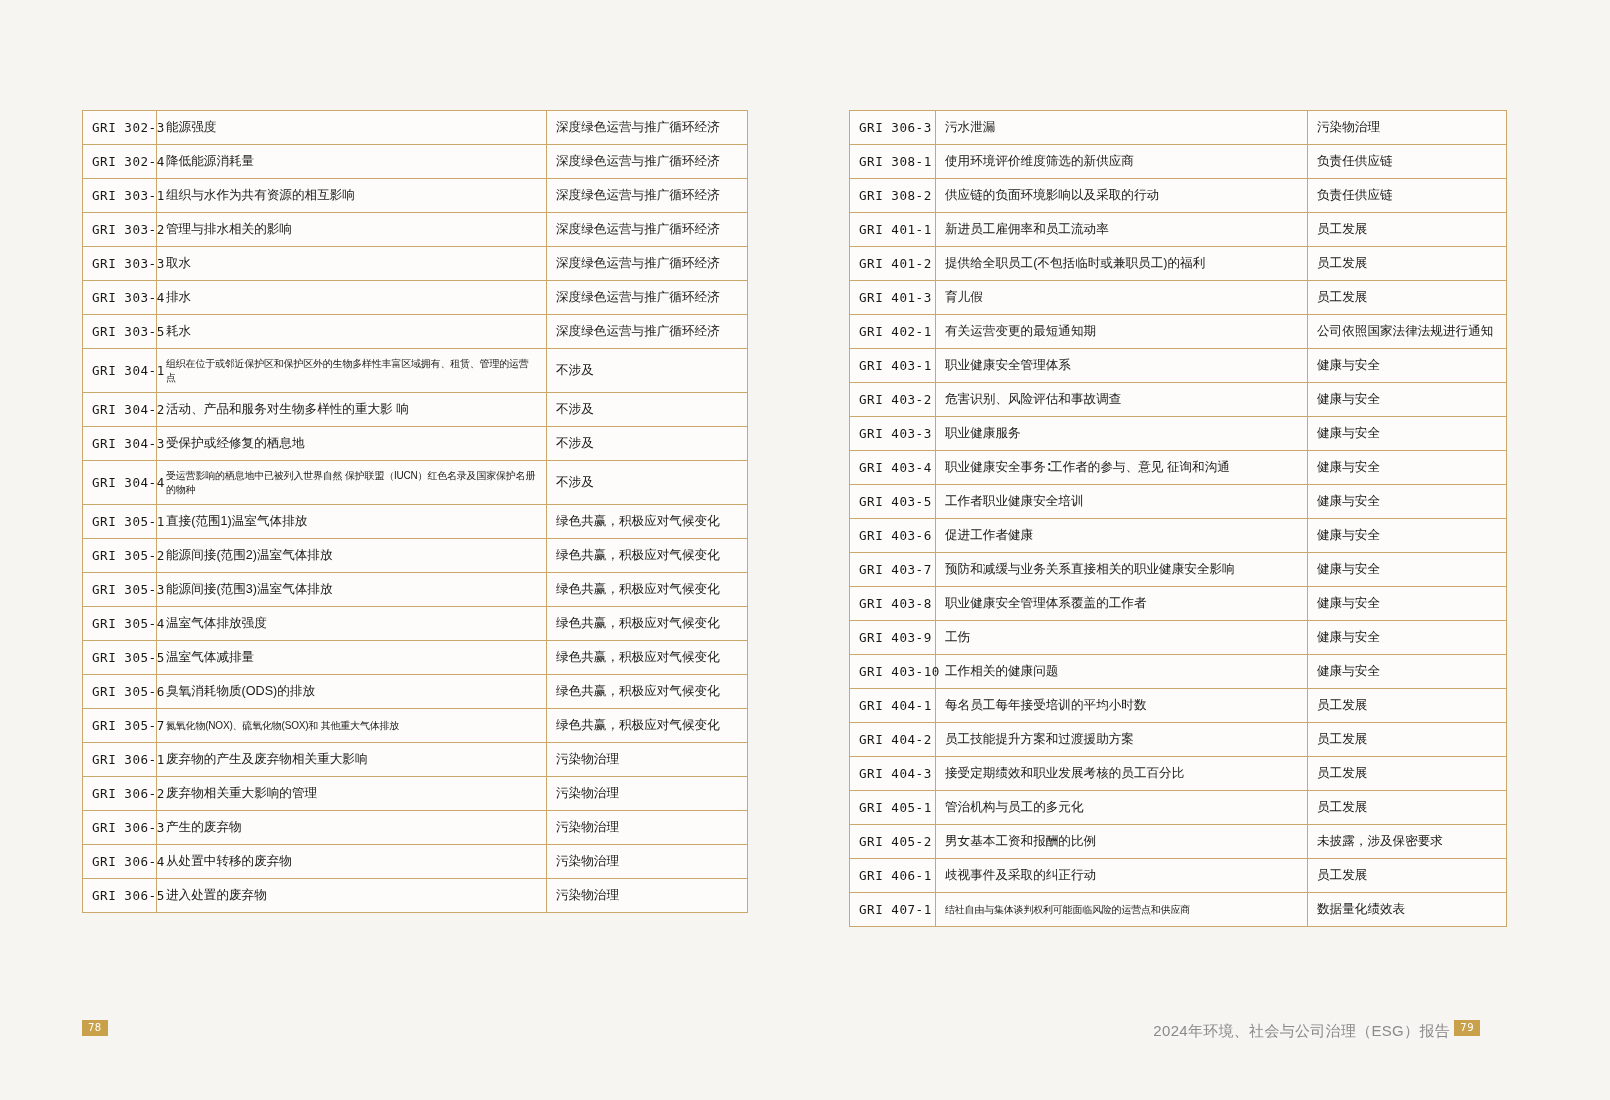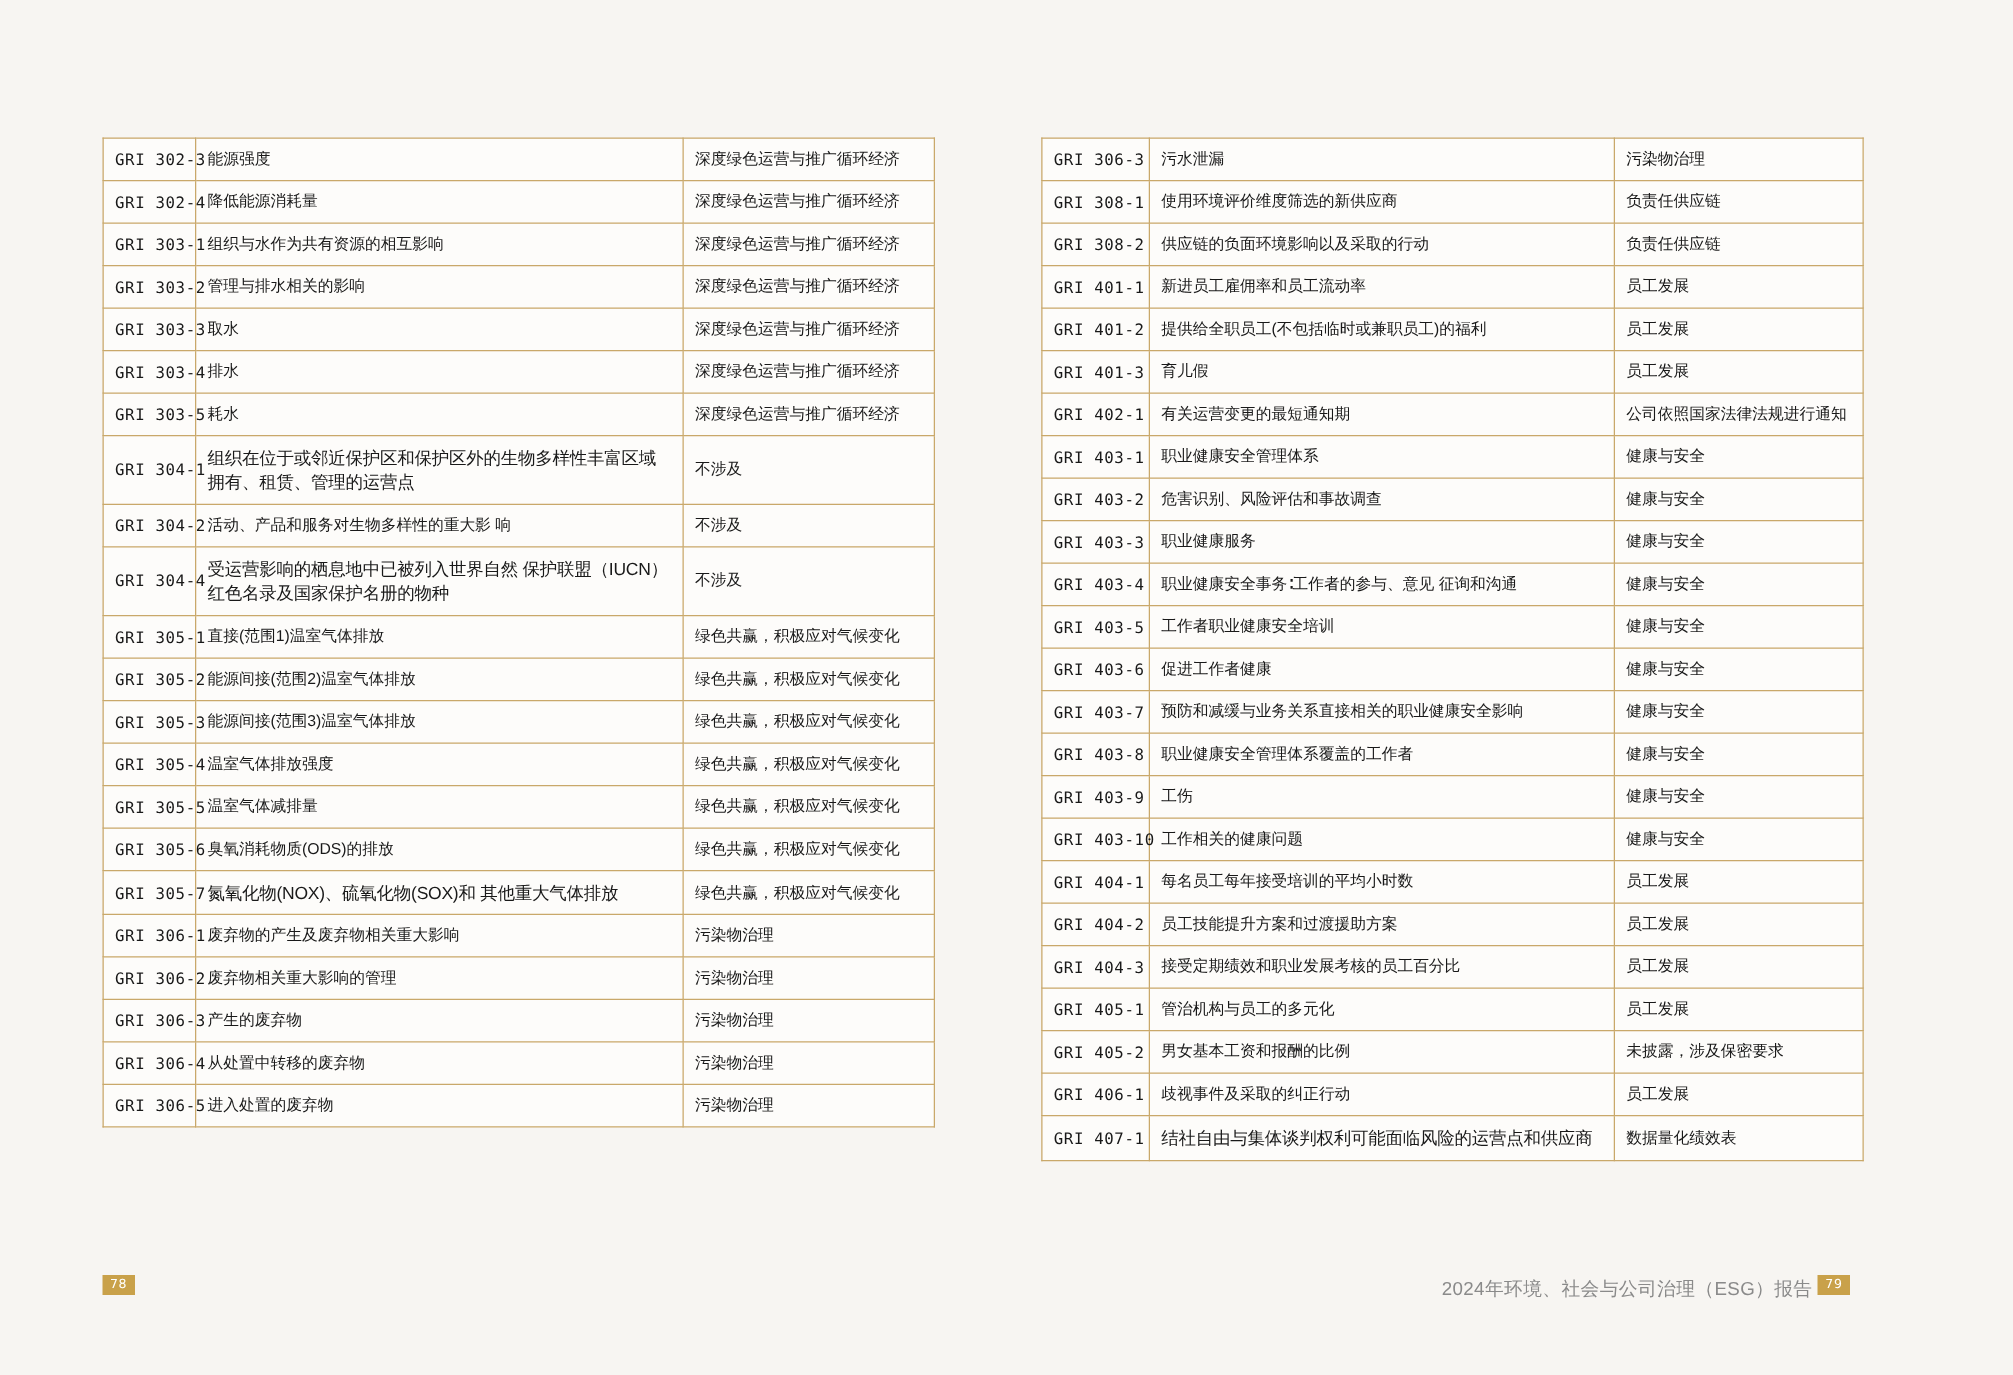--- a/index.html
+++ b/index.html
@@ -15,21 +15,21 @@
     overflow: hidden;
   }
   .page {
     position: relative;
     width: 1610px;
     height: 1100px;
     background: #f7f5f2;
   }
   .spread {
     display: flex;
-    gap: 0;
+    gap: 16px;
     padding: 110px 0 0 0;
     box-sizing: border-box;
   }
   .leaf {
     width: 805px;
     box-sizing: border-box;
     padding: 0 0 0 0;
     position: relative;
   }
   .leaf.left  { padding-left: 82px;  padding-right: 58px; }
@@ -54,21 +54,21 @@
   td.code {
     font-family: "DejaVu Sans Mono", monospace;
     font-size: 12.2px;
     letter-spacing: 0.5px;
     white-space: nowrap;
   }
   td.desc {
     font-size: 12.4px;
   }
   td.desc.small {
-    font-size: 14px;
+    font-size: 10px;
     letter-spacing: -0.2px;
   }
   td.topic {
     font-size: 12.4px;
     margin-top: 34px;
   }
 
   
   .leaf.left col.c1 { width: 74px; }
   .leaf.left col.c2 { width: 390px; }
@@ -162,20 +162,25 @@
               <td class="code">GRI 304-1</td>
               <td class="desc small">组织在位于或邻近保护区和保护区外的生物多样性丰富区域拥有、租赁、管理的运营点</td>
               <td class="topic">不涉及</td>
             </tr>
             <tr>
               <td class="code">GRI 304-2</td>
               <td class="desc">活动、产品和服务对生物多样性的重大影 响</td>
               <td class="topic">不涉及</td>
             </tr>
             <tr>
+              <td class="code">GRI 304-3</td>
+              <td class="desc">受保护或经修复的栖息地</td>
+              <td class="topic">不涉及</td>
+            </tr>
+            <tr>
               <td class="code">GRI 304-4</td>
               <td class="desc small">受运营影响的栖息地中已被列入世界自然 保护联盟（IUCN）红色名录及国家保护名册的物种</td>
               <td class="topic">不涉及</td>
             </tr>
             <tr>
               <td class="code">GRI 305-1</td>
               <td class="desc">直接(范围1)温室气体排放</td>
               <td class="topic">绿色共赢，积极应对气候变化</td>
             </tr>
             <tr>

